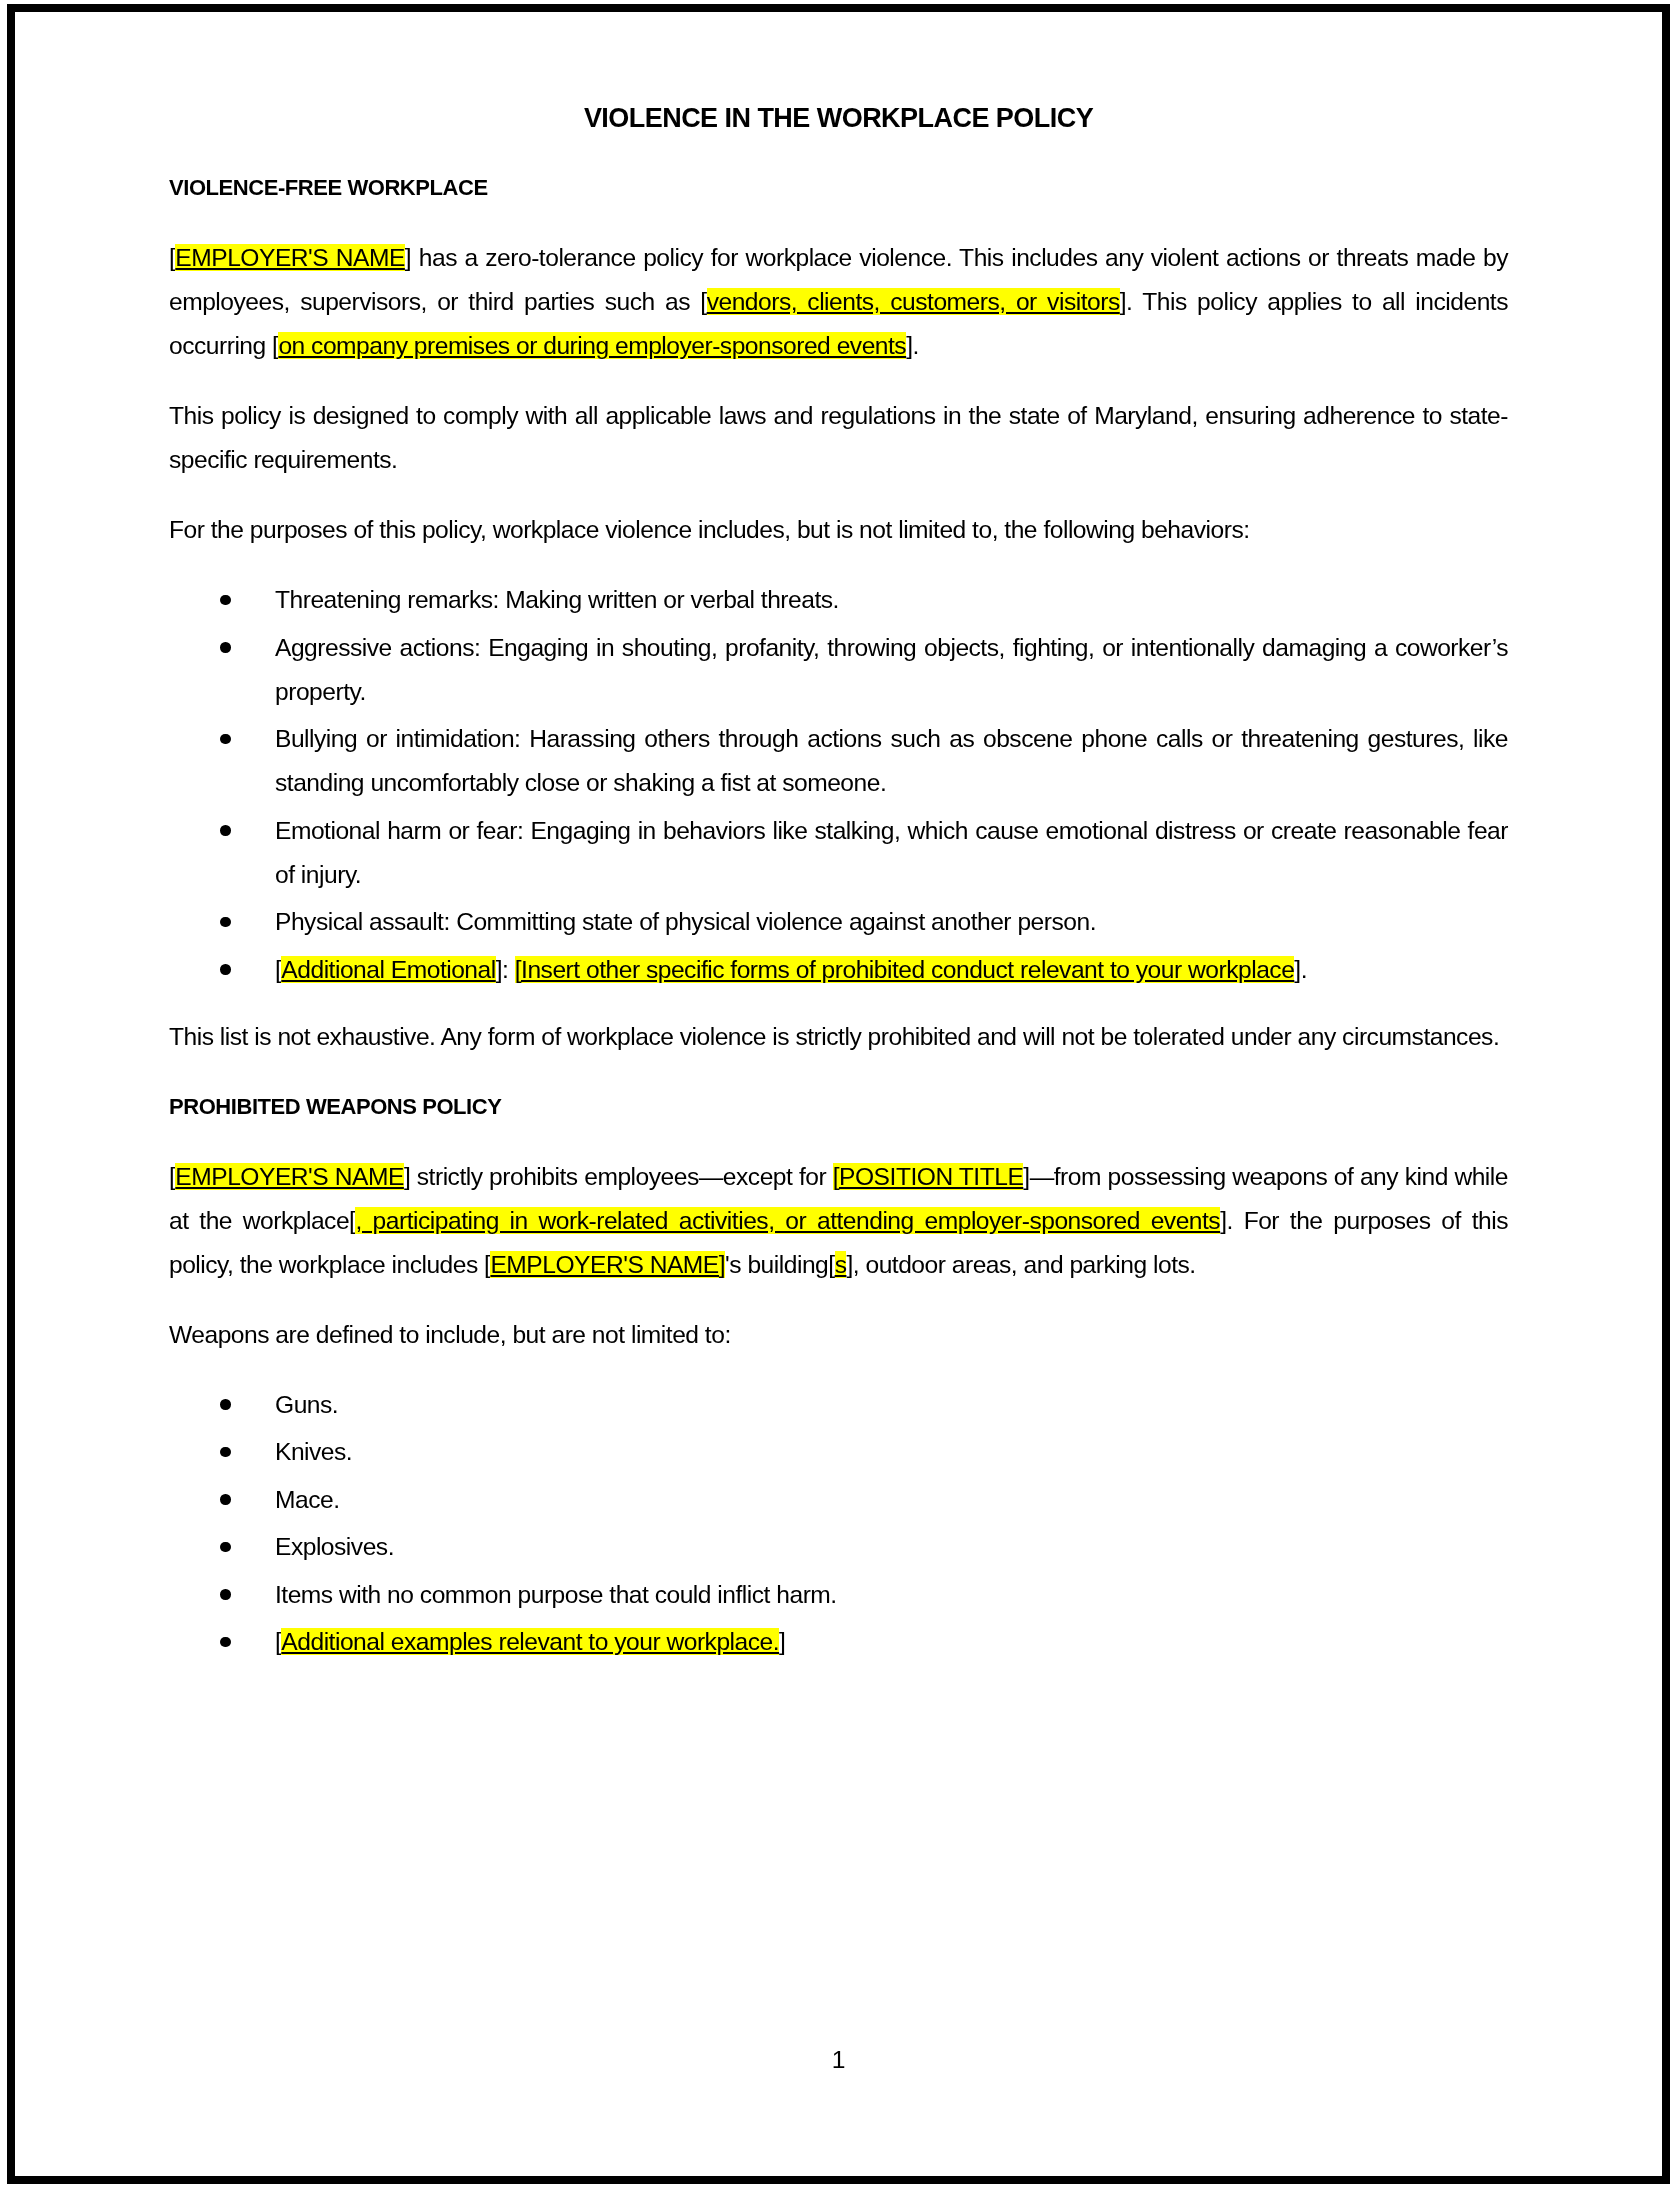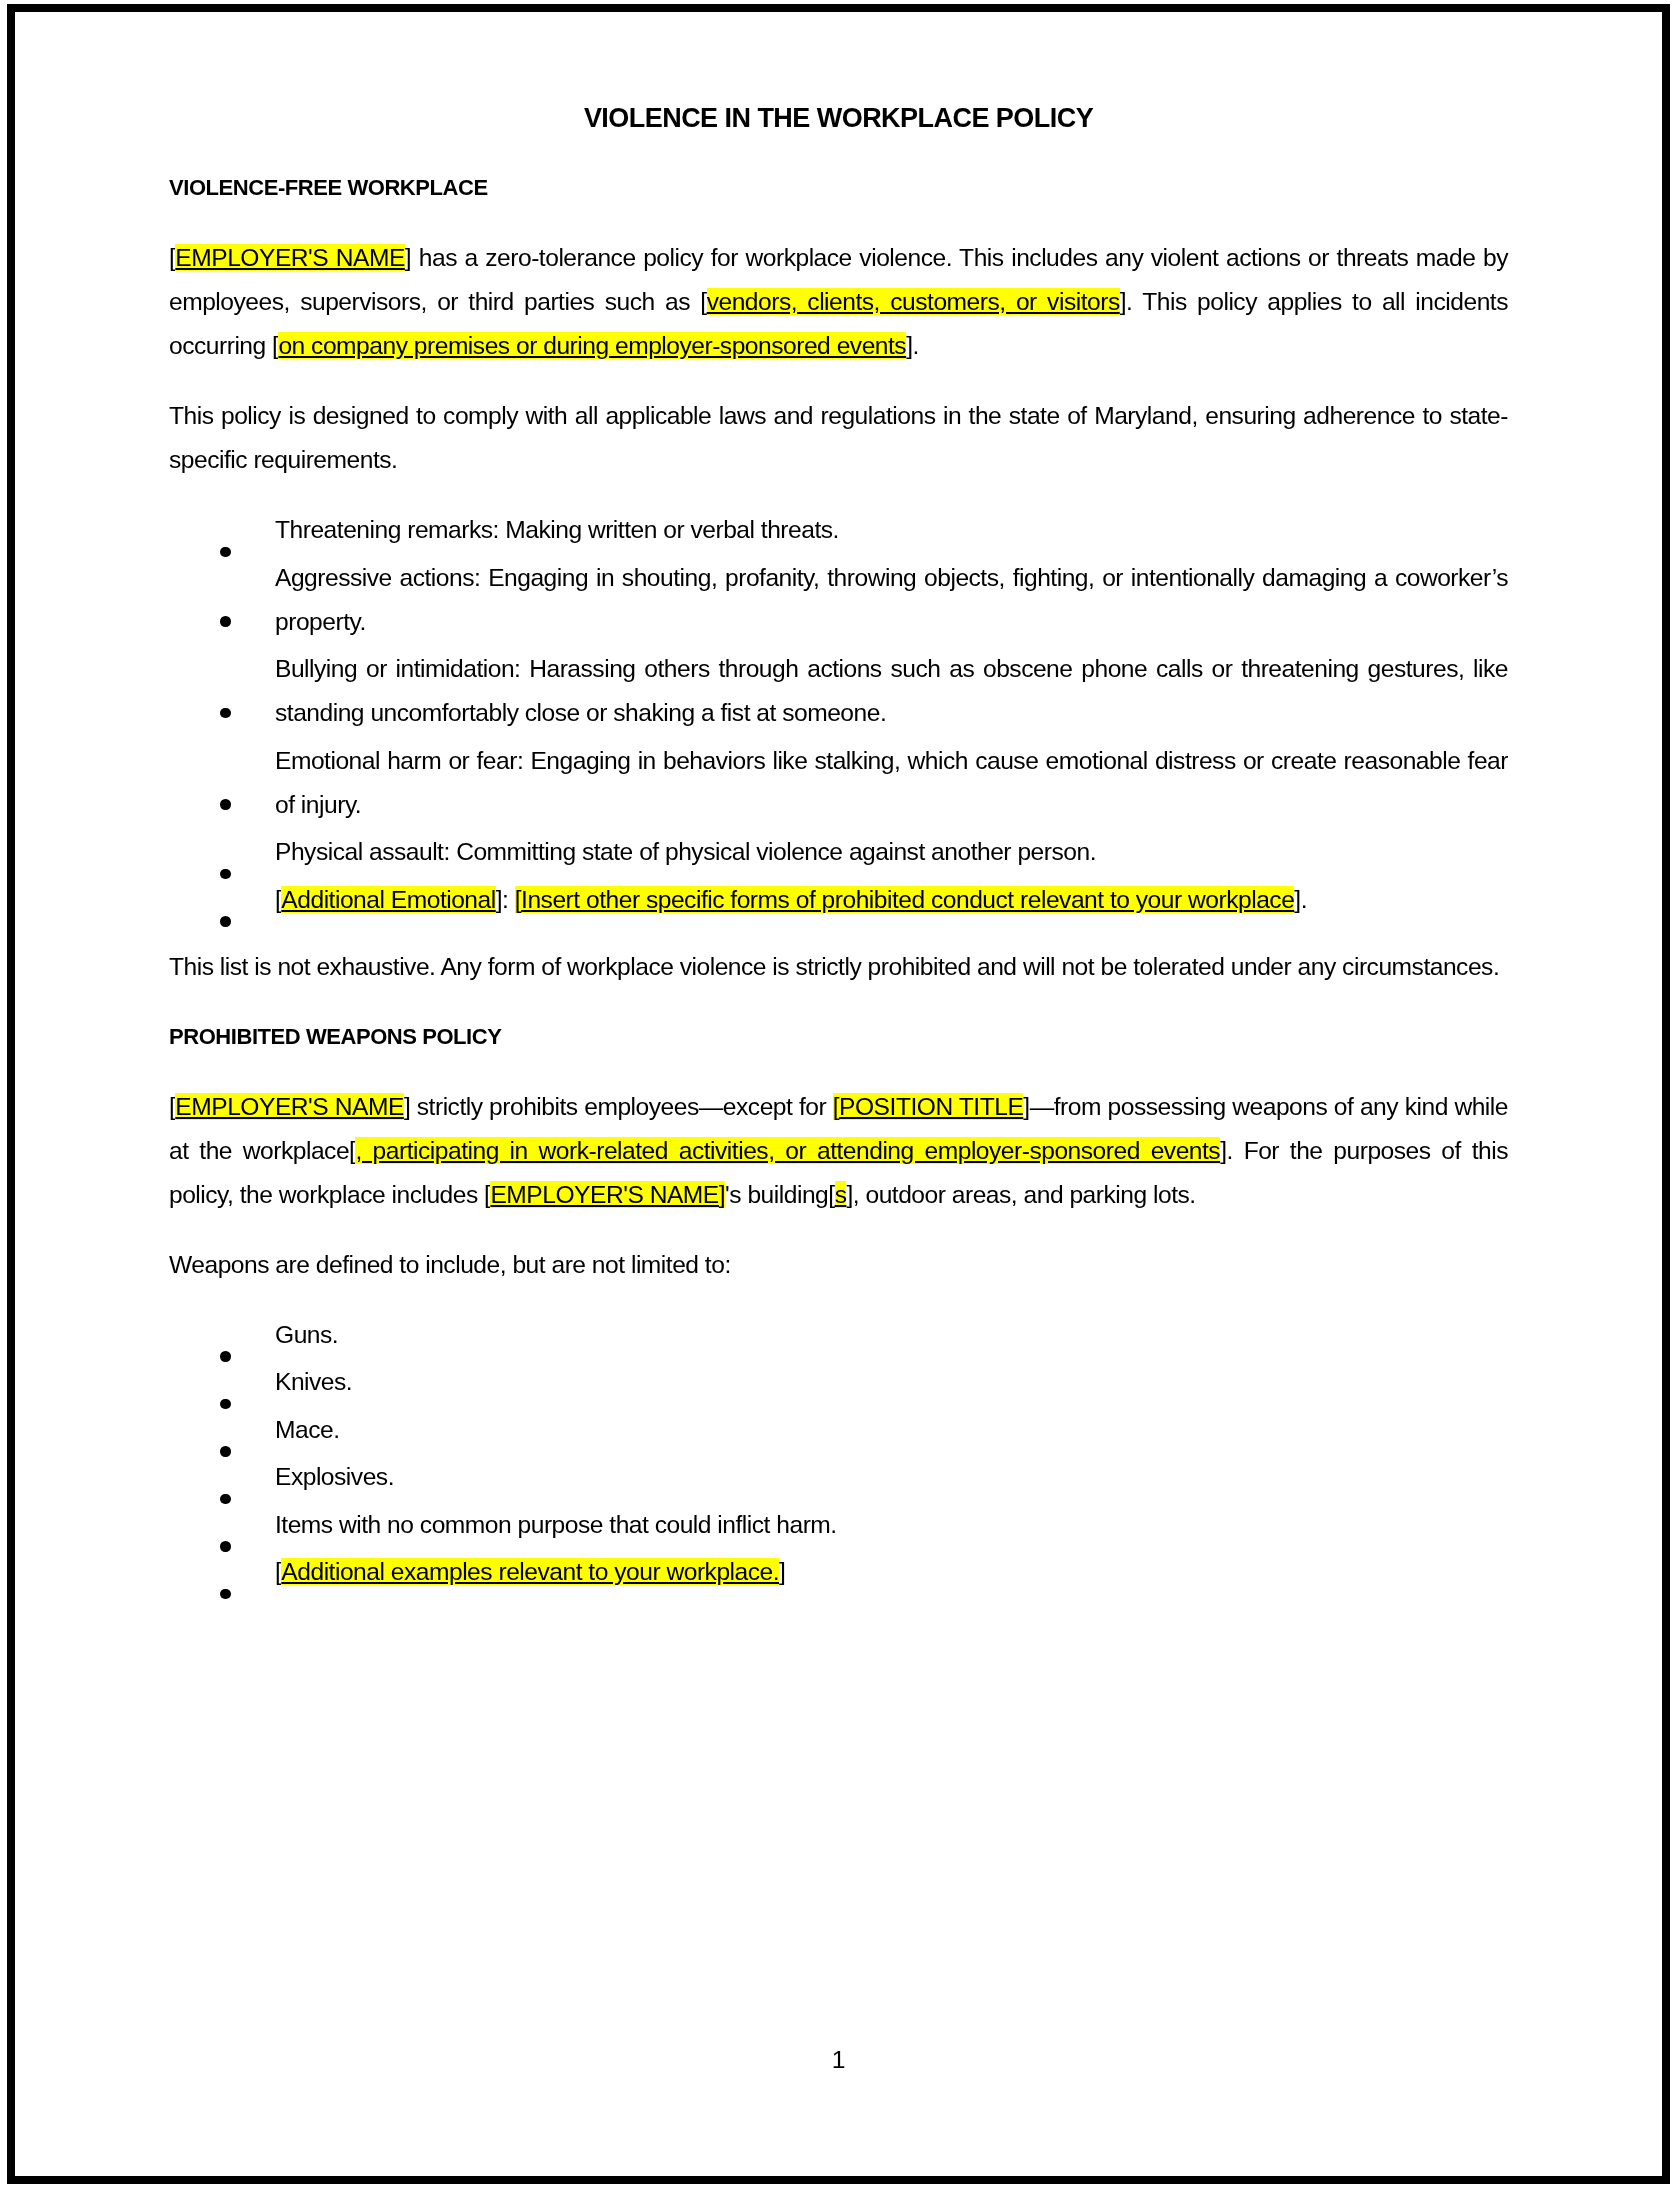--- a/index.html
+++ b/index.html
@@ -52,21 +52,20 @@
     text-align: justify;
     letter-spacing: -0.02em;
     margin: 0 0 26px 0;
   }
   .bullets {
     margin: 0 0 23px 0;
   }
   .bullet-item {
     display: flex;
     margin: 0 0 3.5px 0;
-    align-items: center;
   }
   .bullet-marker {
     flex: 0 0 55px;
     margin-left: 51px;
     position: relative;
   }
   .bullet-marker::before {
     content: "";
     position: absolute;
     left: 0;
@@ -106,20 +105,21 @@
 
   <div class="doc-title">VIOLENCE IN THE WORKPLACE POLICY</div>
 
   <div class="heading">VIOLENCE-FREE WORKPLACE</div>
 
   <div class="para"><span>[</span><span class="hl">EMPLOYER'S NAME</span><span>] has a zero-tolerance policy for workplace violence. This includes any violent actions or threats made by employees, supervisors, or third parties such as [</span><span class="hl">vendors, clients, customers, or visitors</span><span>]. This policy applies to all incidents occurring [</span><span class="hl">on company premises or during employer-sponsored events</span><span>].</span></div>
 
   <div class="para"><span>This policy is designed to comply with all applicable laws and regulations in the state of Maryland, ensuring adherence to state-specific requirements.</span></div>
 
 
+  <div class="para"><span>For the purposes of this policy, workplace violence includes, but is not limited to, the following behaviors:</span></div>
 
   <div class="bullets">
     <div class="bullet-item">
       <span class="bullet-marker"></span>
       <div class="bullet-text"><span>Threatening remarks: Making written or verbal threats.</span></div>
     </div>
     <div class="bullet-item">
       <span class="bullet-marker"></span>
       <div class="bullet-text"><span>Aggressive actions: Engaging in shouting, profanity, throwing objects, fighting, or intentionally damaging a coworker’s property.</span></div>
     </div>

